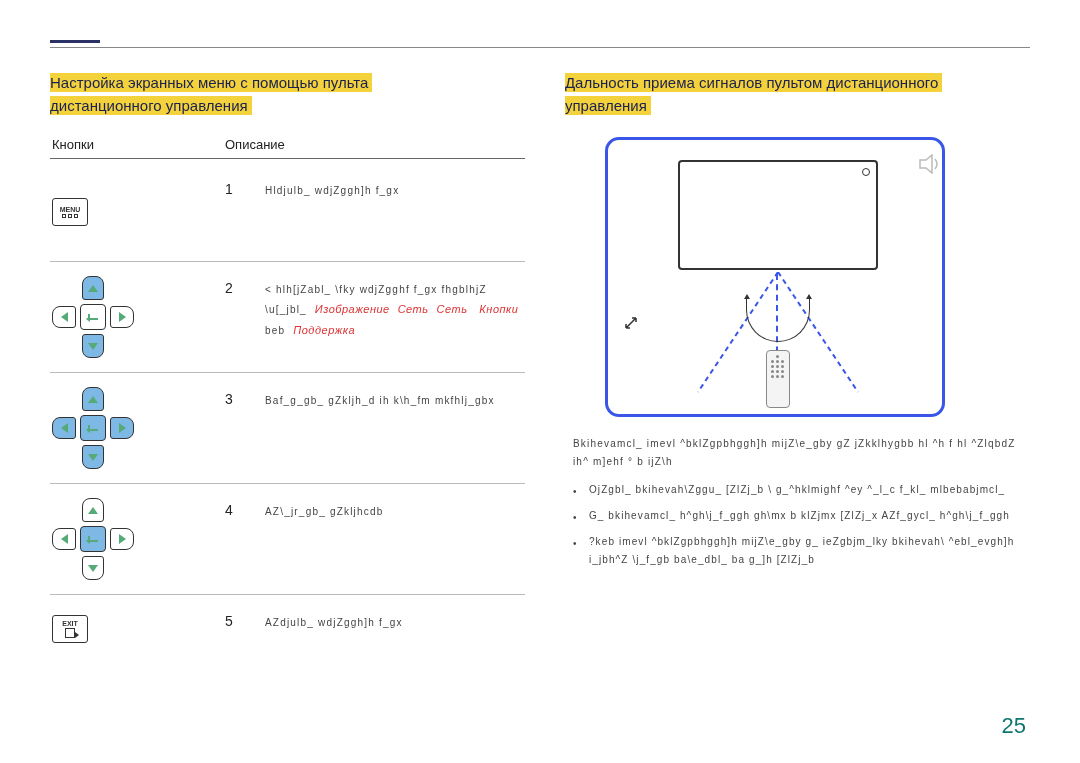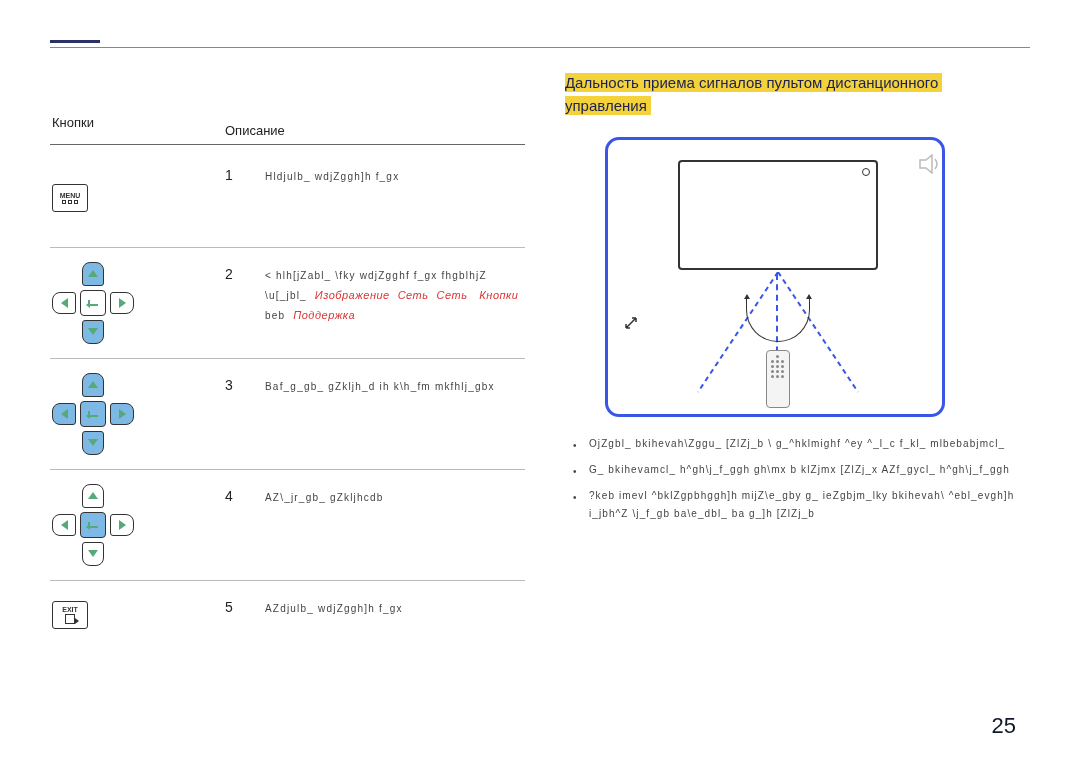--- a/index.html
+++ b/index.html
@@ -40,21 +40,21 @@
       padding: 1px 4px 1px 0;
     }
     .col-headers {
       display: flex;
       font-size: 13px;
       color: #222;
       margin-top: 12px;
       margin-bottom: 6px;
     }
     .col-headers .ch1 { width: 175px; padding-left: 2px; }
-    .col-headers .ch2 { flex: 1; margin-top: 8px; }
+    .col-headers .ch2 { flex: 1; }
     .tbl-rule { border-top: 1px solid #666; margin: 4px 0; }
     .row {
       display: flex;
       align-items: flex-start;
       padding: 14px 0;
     }
     .row-divider { border-top: 1px solid #bbb; }
     .buttons-cell {
       width: 175px;
       min-height: 70px;
@@ -147,35 +147,36 @@
       margin-left: 8px; margin-bottom: 10px;
     }
     .bullets { margin-left: 8px; }
     .bullet {
       display: flex; gap: 10px; font-size: 10px; letter-spacing: 1.1px;
       line-height: 1.8; color: #444; margin-bottom: 6px;
     }
     .bullet .dotmark { flex: 0 0 6px; padding-top: 2px; }
     .bullet .btext { flex: 1; }
     .page-num {
-      position: absolute; bottom: 24px; right: 64px;
-      font-size: 22px; color: #0f172a;
+      position: absolute; bottom: 24px; right: 54px;
+      font-size: 22px; color: #0f766e;
     }
   </style>
 </head>
 <body>
 
 <div class="top-rule"></div>
 <div class="top-rule-thin"></div>
 
 <div class="columns">
 
   <div class="col-left">
     <div class="heading">
-      <br>
+      <span class="hl">Настройка экранных меню с помощью пульта</span><br>
+      <span class="hl">дистанционного управления</span>
     </div>
 
     <div class="col-headers">
       <div class="ch1">Кнопки</div>
       <div class="ch2">Описание</div>
     </div>
     <div class="tbl-rule"></div>
 
     <div class="row">
       <div class="buttons-cell">
@@ -337,20 +338,21 @@
             <div class="dot"></div>
           </div>
         <div class="row-dots">
             <div class="dot"></div>
             <div class="dot"></div>
             <div class="dot"></div>
           </div>
       </div>
     </div>
 
+    <div class="rt-para">Bkihevamcl_ imevl ^bklZgpbhggh]h mijZ\e_gby gZ jZkklhygbb hl  ^h  f hl ^ZlqbdZ ih^ m]ehf  ° b ijZ\h</div>
 
     <div class="bullets">
       <div class="bullet">
         <div class="dotmark">•</div>
         <div class="btext">OjZgbl_ bkihevah\Zggu_ [ZlZj_b \ g_^hklmighf ^ey ^_l_c f_kl_ mlbebabjmcl_</div>
       </div>
       <div class="bullet">
         <div class="dotmark">•</div>
         <div class="btext">G_ bkihevamcl_ h^gh\j_f_ggh gh\mx b klZjmx [ZlZj_x AZf_gycl_ h^gh\j_f_ggh</div>
       </div>

